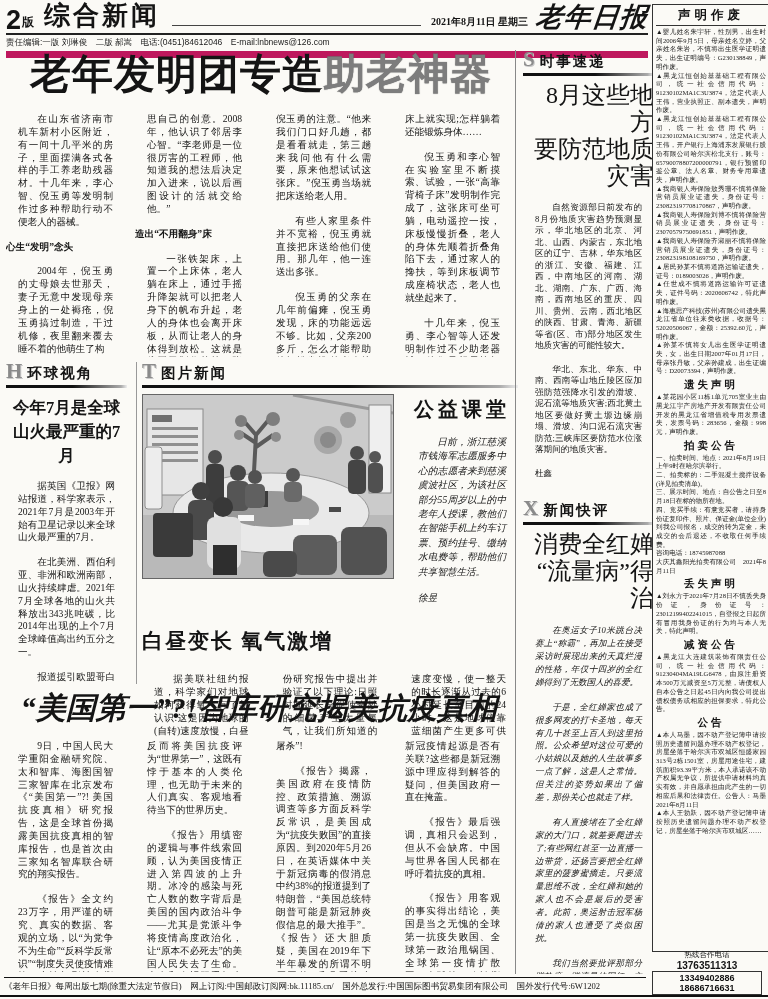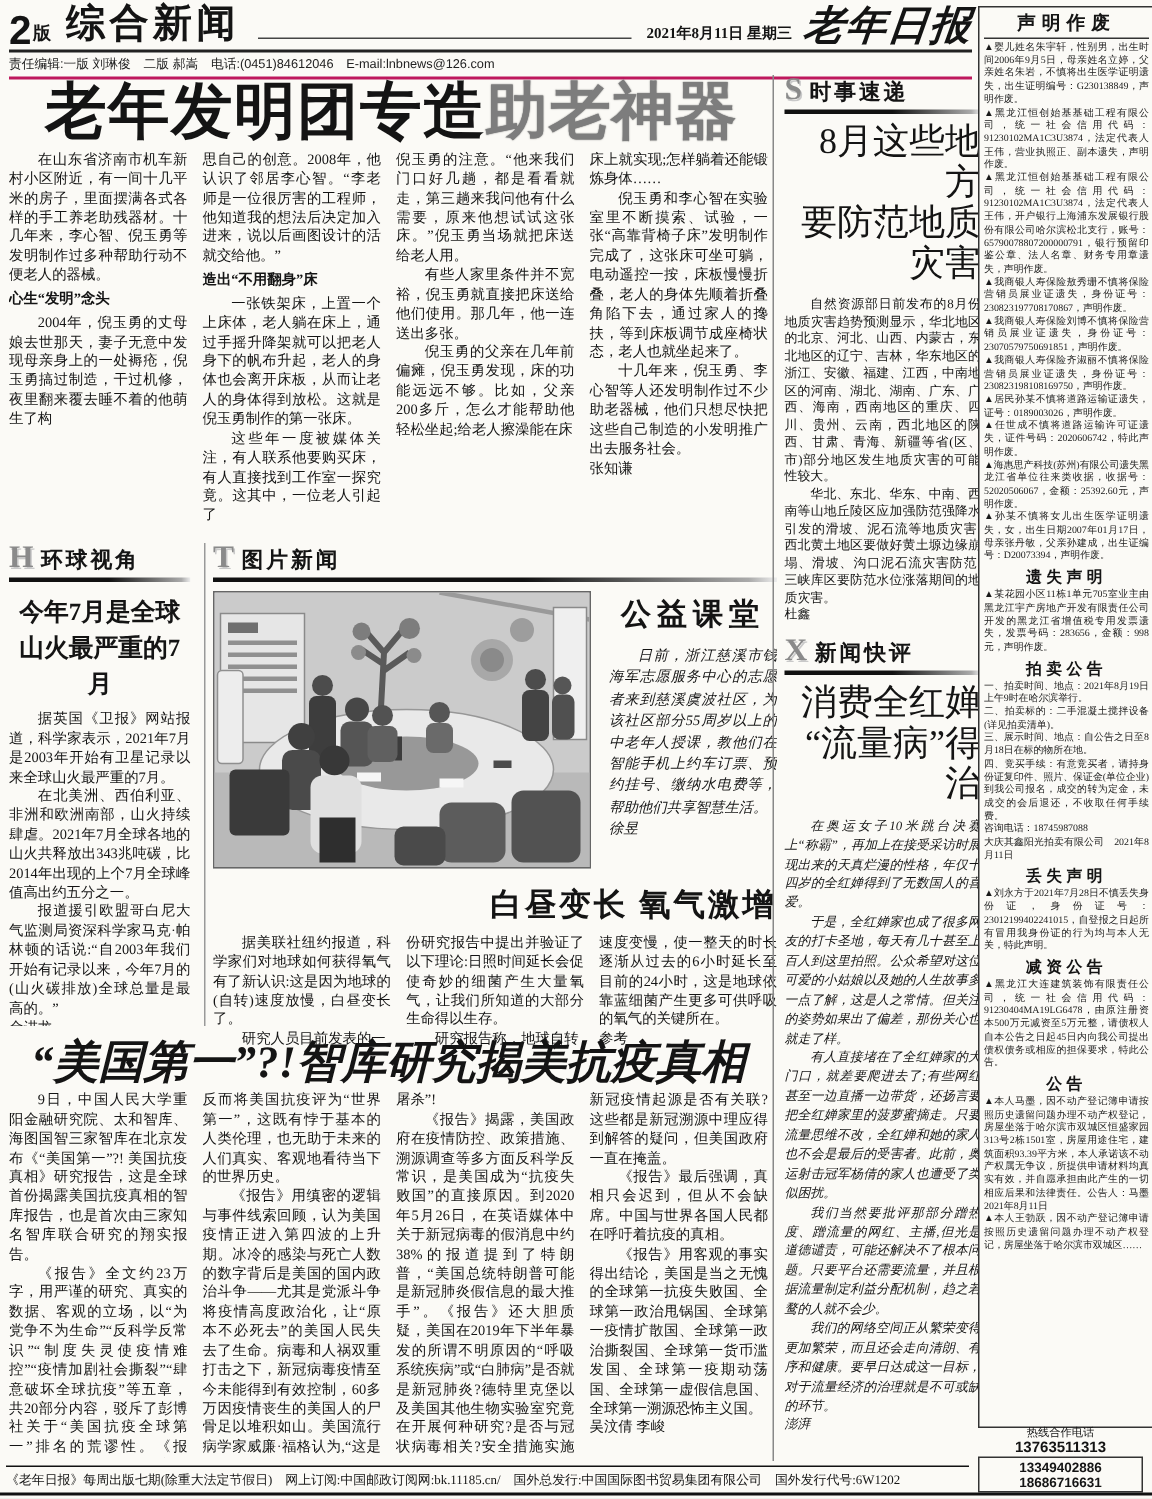--- a/index.html
+++ b/index.html
@@ -7,41 +7,41 @@
          font-family:"Liberation Serif","DejaVu Serif",serif;overflow:hidden;}
   
   #hdr{position:absolute;left:6px;top:3px;width:642px;height:30px;display:flex;align-items:flex-end;}
   .pageno{font-size:27px;font-weight:bold;line-height:26px;font-family:"Liberation Sans",sans-serif;}
   .pageword{font-size:12px;font-weight:bold;margin:0 10px 2px 1px;}
   .secname{font-size:26px;font-weight:bold;letter-spacing:3px;margin-bottom:0;font-family:"Liberation Sans",sans-serif;text-align:right;}
   .hdr-midline{flex:1;border-bottom:1px solid #444;margin:0 10px 7px 12px;}
   .dateline{font-size:10px;font-weight:bold;margin:0 8px 4px 0;white-space:nowrap;}
   .masthead{font-size:27px;font-weight:bold;font-style:italic;white-space:nowrap;
             transform:skewX(-6deg);letter-spacing:1px;margin-bottom:-2px;}
-  #hdr2{position:absolute;left:6px;top:33px;width:642px;border-top:2px solid #222;border-bottom:2px solid #be185d;
+  #hdr2{position:absolute;left:6px;top:33px;width:642px;border-top:2px solid #222;border-bottom:7px solid #be185d;
         font-size:8.5px;padding:2px 0 2px 0;color:#222;font-family:"Liberation Sans",sans-serif;}
   
   .sec-hdr{display:flex;align-items:baseline;gap:5px;}
   .sec-letter{font-size:21px;font-weight:bold;color:#8a8a8a;text-shadow:1px 1px 0 #c9c9c9;line-height:18px;}
   .sec-name{font-size:14.5px;font-weight:bold;letter-spacing:2px;font-family:"Liberation Sans",sans-serif;}
   .sec-rule{height:3px;background:linear-gradient(to right,#111 55%,#aaa 95%,#eee);margin:2px 0 6px 0;}
   
   #lead-headline{position:absolute;left:10px;top:52px;width:502px;text-align:center;white-space:nowrap;
                  font-size:41px;font-weight:900;letter-spacing:1px;line-height:44px;}
   #lead-headline .accent{color:#7d7d7d;text-shadow:0 0 1px #555;}
   .col-title{font-size:24px;font-weight:normal;text-align:right;line-height:27px;margin:6px 0 7px;}
   .small-title{font-size:16.5px;font-weight:bold;text-align:center;line-height:24px;margin:8px 0 6px;}
   #us-headline{position:absolute;left:6px;top:688px;width:506px;text-align:center;white-space:nowrap;
                font-size:30px;font-weight:900;letter-spacing:0;font-style:italic;}
-  .oxy-title{font-size:21px;font-weight:900;text-align:right;letter-spacing:2px;margin:10px 0 6px;}
+  .oxy-title{font-size:21px;font-weight:900;text-align:left;letter-spacing:2px;margin:10px 0 6px;}
   .gy-title{font-size:20px;font-weight:900;text-align:center;letter-spacing:4px;margin:2px 0 8px;}
   
   .cols{display:flex;gap:10px;overflow:hidden;}
   .col{flex:1;overflow:hidden;}
-  .bt p{margin:0;font-size:9.6px;line-height:1.34;text-align:justify;text-indent:2em;}
+  .bt p{margin:12px;font-size:9.6px;line-height:1.34;text-align:justify;text-indent:2em;}
   .bt p.noind{text-indent:0;}
   .subhead{font-weight:bold;text-align:center;text-indent:0 !important;margin:3px 0 !important;}
   .kai p{font-style:italic;line-height:1.5;}
   
   #lead-body{position:absolute;left:6px;top:101px;width:506px;height:256px;}
   #mid-left{position:absolute;left:6px;top:362px;width:121px;height:322px;overflow:hidden;}
   #mid-center{position:absolute;left:136px;top:362px;width:376px;height:322px;border-left:1px solid #999;padding-left:5px;}
   .photo-row{display:flex;gap:12px;margin-top:2px;}
   #photo-frame{width:250px;height:183px;border:1px solid #666;background:#cfcfcf;}
   #gongyi{width:112px;overflow:hidden;}

